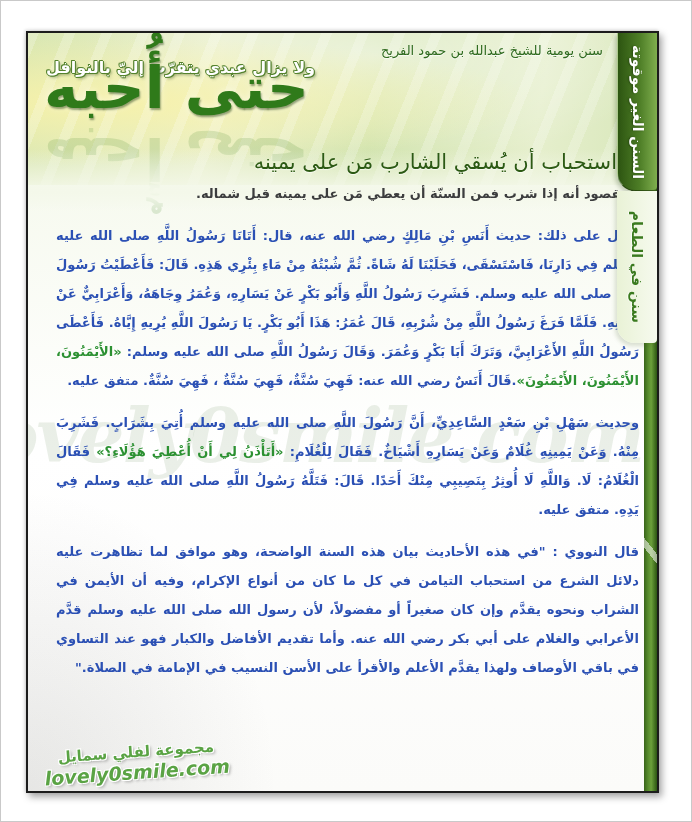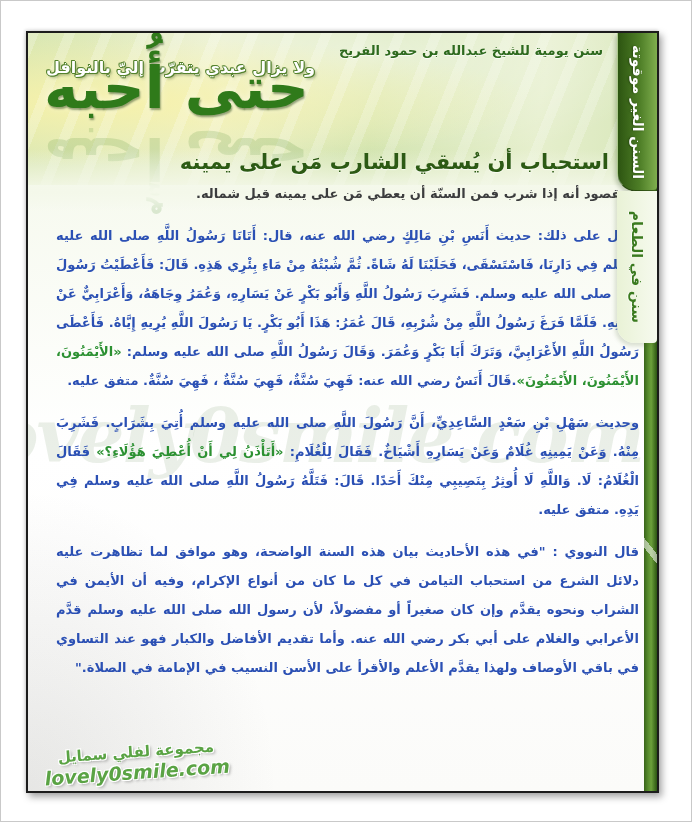--- a/index.html
+++ b/index.html
@@ -24,40 +24,40 @@
       repeating-linear-gradient(112deg, rgba(255,255,255,0.22) 0 10px, rgba(255,255,255,0) 10px 34px),
       radial-gradient(ellipse at 12% 45%, rgba(248,242,170,0.95), rgba(248,242,170,0) 55%),
       radial-gradient(ellipse at 55% 15%, rgba(255,255,255,0.55), transparent 60%),
       linear-gradient(100deg, #d9e7b2 0%, #e9efcb 30%, #cfe2a9 55%, #e6efcd 80%, #d6e6b8 100%);
   }
   .header::after {
     content:''; position:absolute; left:0; right:0; bottom:-26px; height:62px;
     background: linear-gradient(to bottom, rgba(247,250,240,0) 0%, #f4f8ea 70%, rgba(244,248,234,0) 100%);
   }
   .series-title {
-    position:absolute; top:10px; right:54px; font-size:13px; font-weight:bold;
+    position:absolute; top:10px; right:54px; font-size:13px; font-weight:normal;
     color:#2e6a1e; text-shadow:0 1px 1px rgba(255,255,255,0.8);
   }
   .header-quote {
     position:absolute; top:25px; left:18px; font-size:16px; font-weight:bold; color:#ffffff;
     text-shadow: 1px 0 0 #55832e, -1px 0 0 #55832e, 0 1px 0 #55832e, 0 -1px 0 #55832e,
                  1px 1px 0 #55832e, -1px -1px 0 #55832e, 2px 2px 3px rgba(40,70,15,0.45);
     text-align: center;
   }
   .calligraphy {
     position:absolute; top:26px; left:16px; font-size:58px; font-weight:bold; color:#2f7a1a;
     text-shadow: 1px 2px 2px rgba(25,55,8,0.45), 0 0 8px rgba(255,255,255,0.55);
     line-height:1; white-space:nowrap;
   }
   .calligraphy-reflection {
     position:absolute; top:96px; left:16px; font-size:58px; font-weight:bold; color:#4c8c30;
     transform: scaleY(-1); opacity:0.17; line-height:1; white-space:nowrap; pointer-events:none;
   }
   .page-title {
-    position:absolute; top:117px; right:48px; font-size:21px; font-weight:bold; color:#2c5a14;
+    position:absolute; top:117px; right:40px; font-size:21px; font-weight:normal; color:#2c5a14;
     text-shadow: 0 1px 1px rgba(255,255,255,0.7);
   }
 
   
   .spine {
     position:absolute; top:0; bottom:0; right:0; width:13px; z-index:3;
     background: linear-gradient(to left, #2c5612, #6ca03b 45%, #568a2c 70%, #38641a);
   }
   .spine::after {
     content:''; position:absolute; inset:0;

